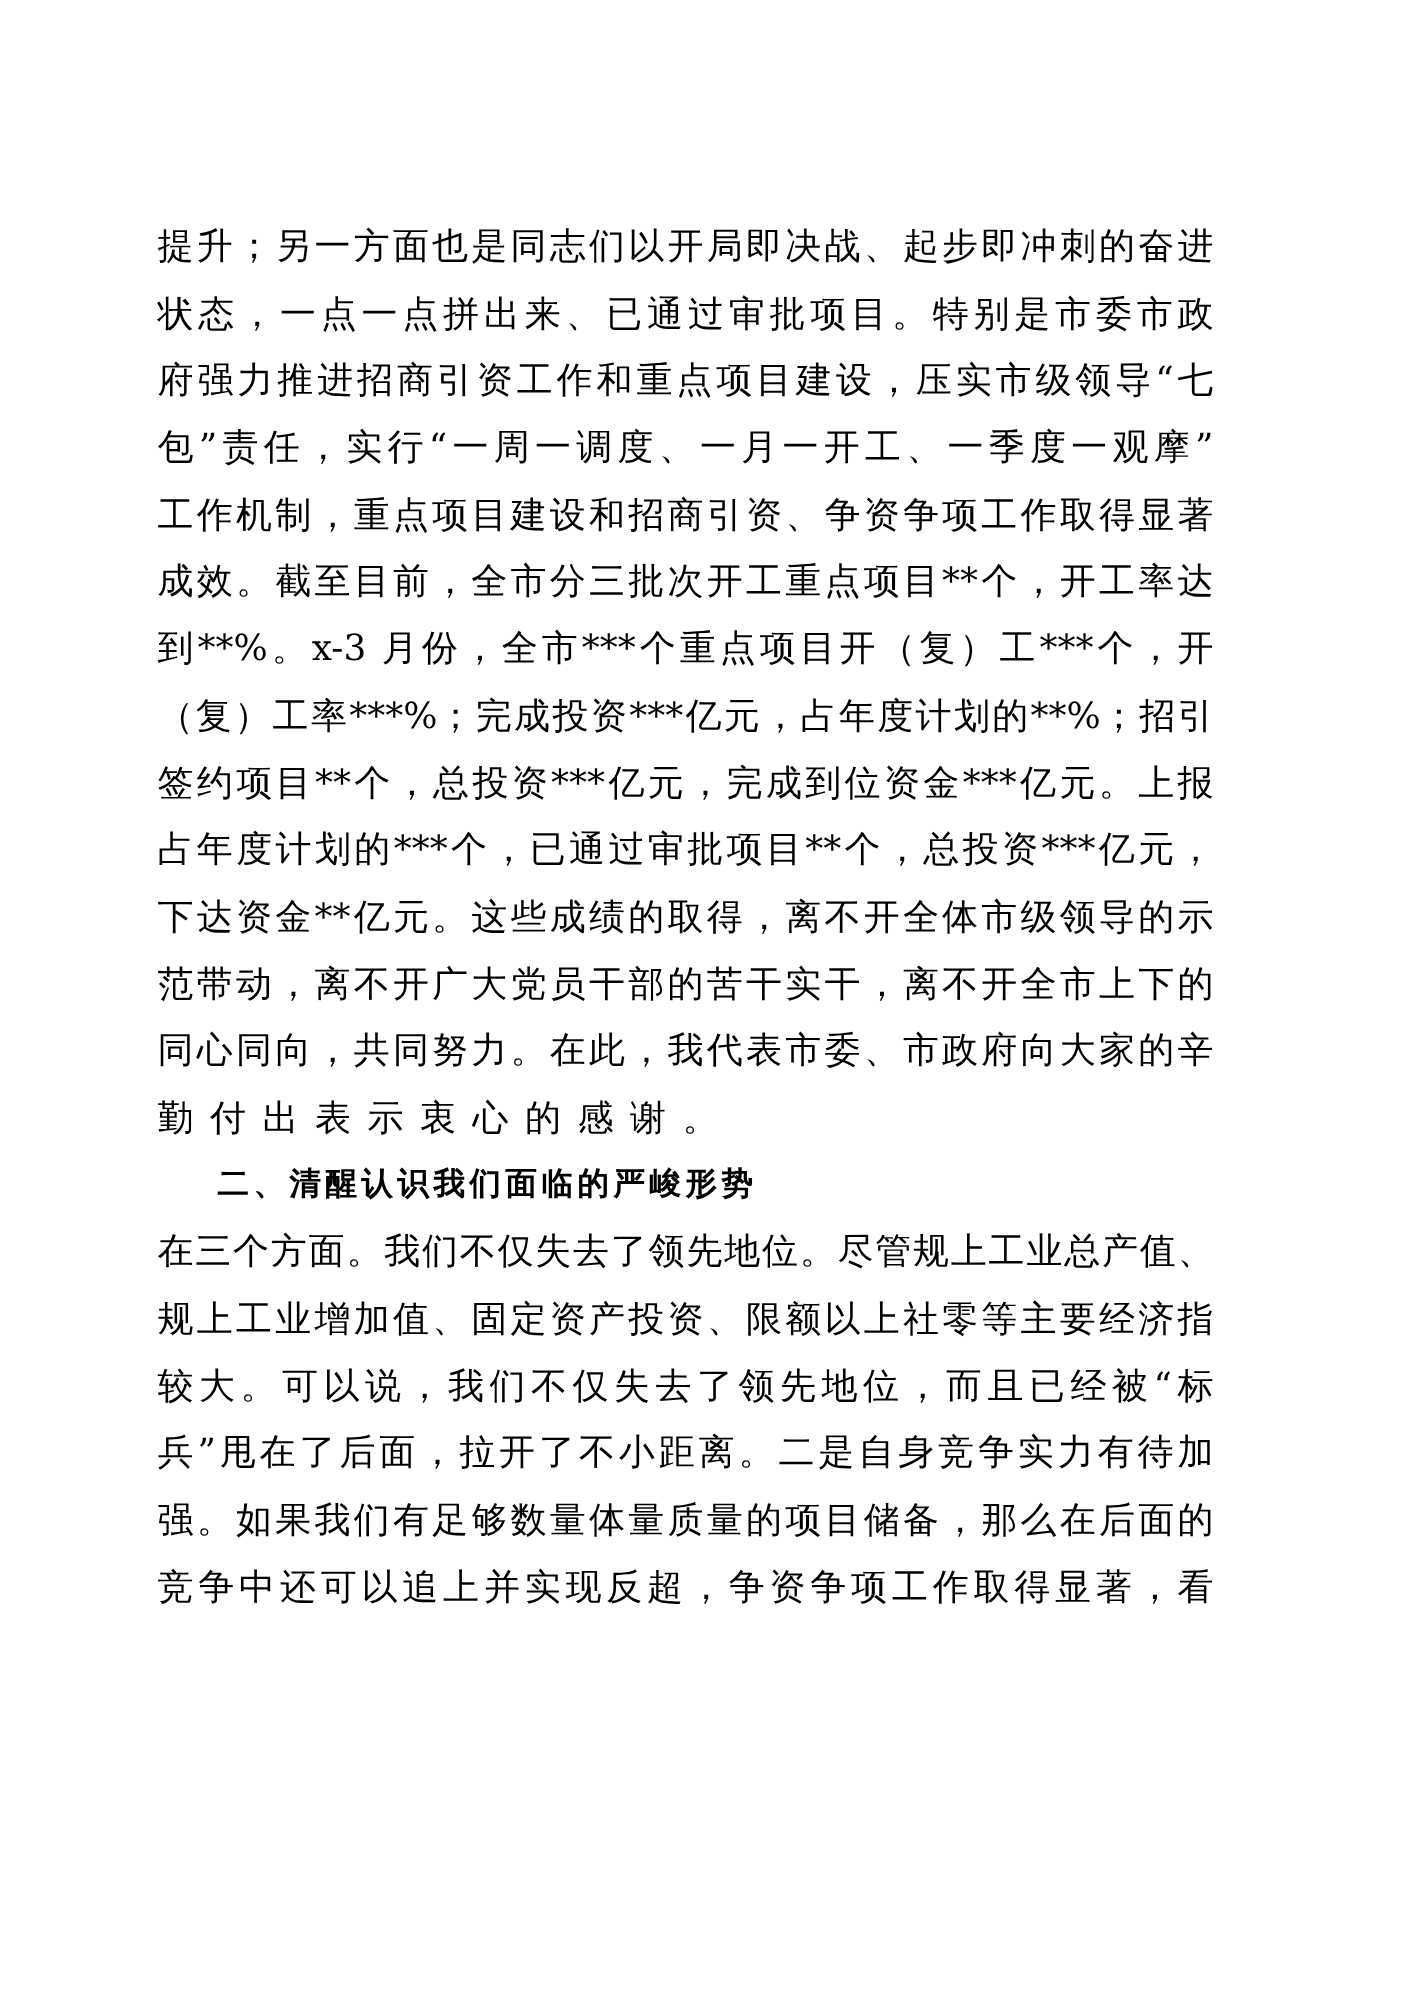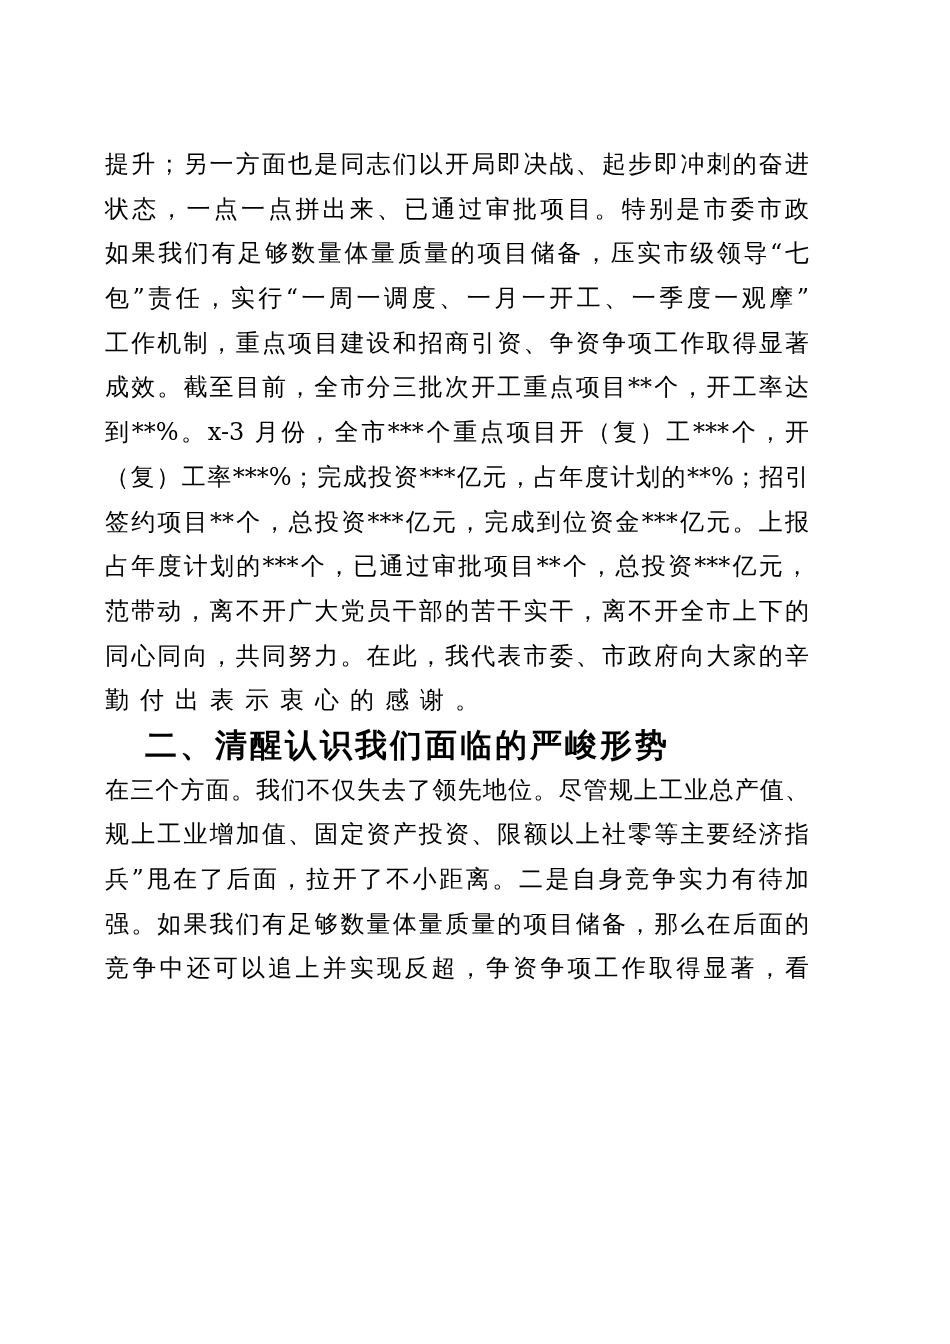--- a/index.html
+++ b/index.html
@@ -36,48 +36,50 @@
     }
     .line.indent {
       padding-left: 40px;
       width: 664px;
     }
     .heading {
       height: 44.7px;
       line-height: 44.7px;
       font-family: Liberation Sans, sans-serif;
       font-weight: bold;
-      font-size: 32px;
+      font-size: 21px;
       padding-left: 40px;
       letter-spacing: 3px;
       white-space: nowrap;
     }
   </style>
 </head>
 <body>
 
 <div class="page">
   <div>
     <div class="line justify">提升；另一方面也是同志们以开局即决战、起步即冲刺的奋进</div>
     <div class="line justify">状态，一点一点拼出来、已通过审批项目。特别是市委市政</div>
-    <div class="line justify">如果我们有足够数量体量质量的项目储备，压实市级领导“七</div>
+    <div class="line justify">府强力推进招商引资工作和重点项目建设，压实市级领导“七</div>
     <div class="line justify">包”责任，实行“一周一调度、一月一开工、一季度一观摩”</div>
     <div class="line justify">工作机制，重点项目建设和招商引资、争资争项工作取得显著</div>
     <div class="line justify">成效。截至目前，全市分三批次开工重点项目**个，开工率达</div>
     <div class="line justify">到**%。x-3 月份，全市***个重点项目开（复）工***个，开</div>
     <div class="line justify">（复）工率***%；完成投资***亿元，占年度计划的**%；招引</div>
     <div class="line justify">签约项目**个，总投资***亿元，完成到位资金***亿元。上报</div>
     <div class="line justify">占年度计划的***个，已通过审批项目**个，总投资***亿元，</div>
+    <div class="line justify">下达资金**亿元。这些成绩的取得，离不开全体市级领导的示</div>
     <div class="line justify">范带动，离不开广大党员干部的苦干实干，离不开全市上下的</div>
     <div class="line justify">同心同向，共同努力。在此，我代表市委、市政府向大家的辛</div>
     <div class="line">勤付出表示衷心的感谢。</div>
   </div>
 
   <div class="heading">二、清醒认识我们面临的严峻形势</div>
 
   <div>
     <div class="line justify">在三个方面。我们不仅失去了领先地位。尽管规上工业总产值、</div>
     <div class="line justify">规上工业增加值、固定资产投资、限额以上社零等主要经济指</div>
+    <div class="line justify">较大。可以说，我们不仅失去了领先地位，而且已经被“标</div>
     <div class="line justify">兵”甩在了后面，拉开了不小距离。二是自身竞争实力有待加</div>
     <div class="line justify">强。如果我们有足够数量体量质量的项目储备，那么在后面的</div>
     <div class="line justify">竞争中还可以追上并实现反超，争资争项工作取得显著，看</div>
   </div>
 </div>
 
 </body></html>

